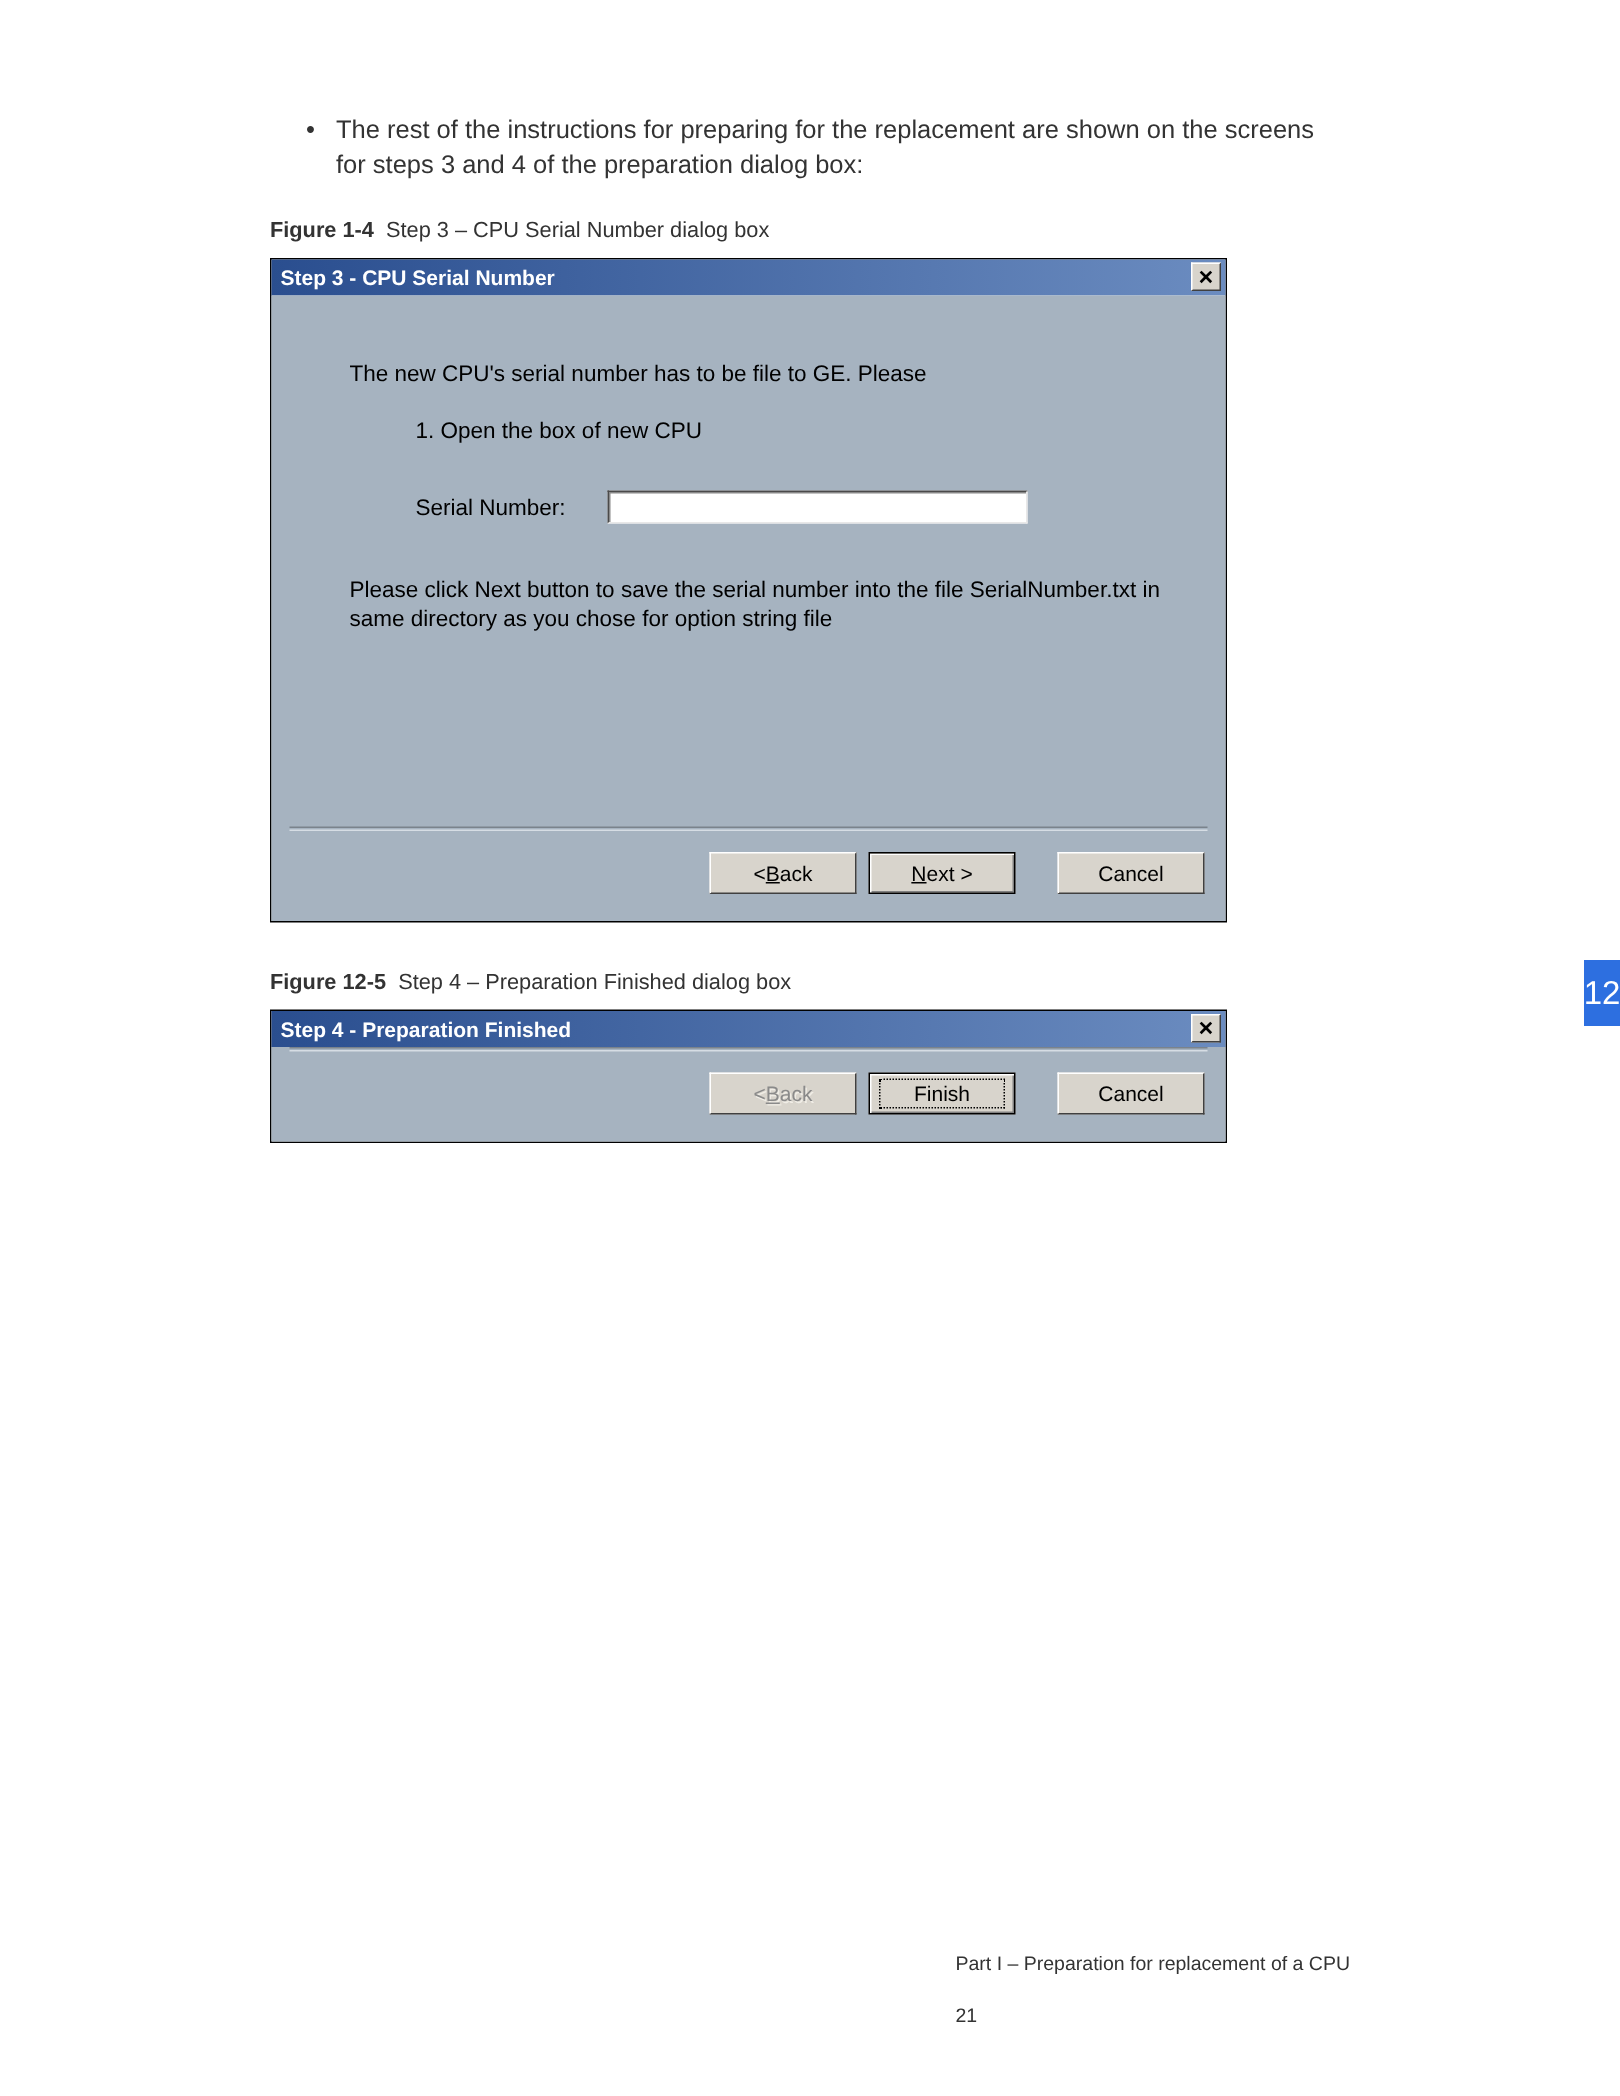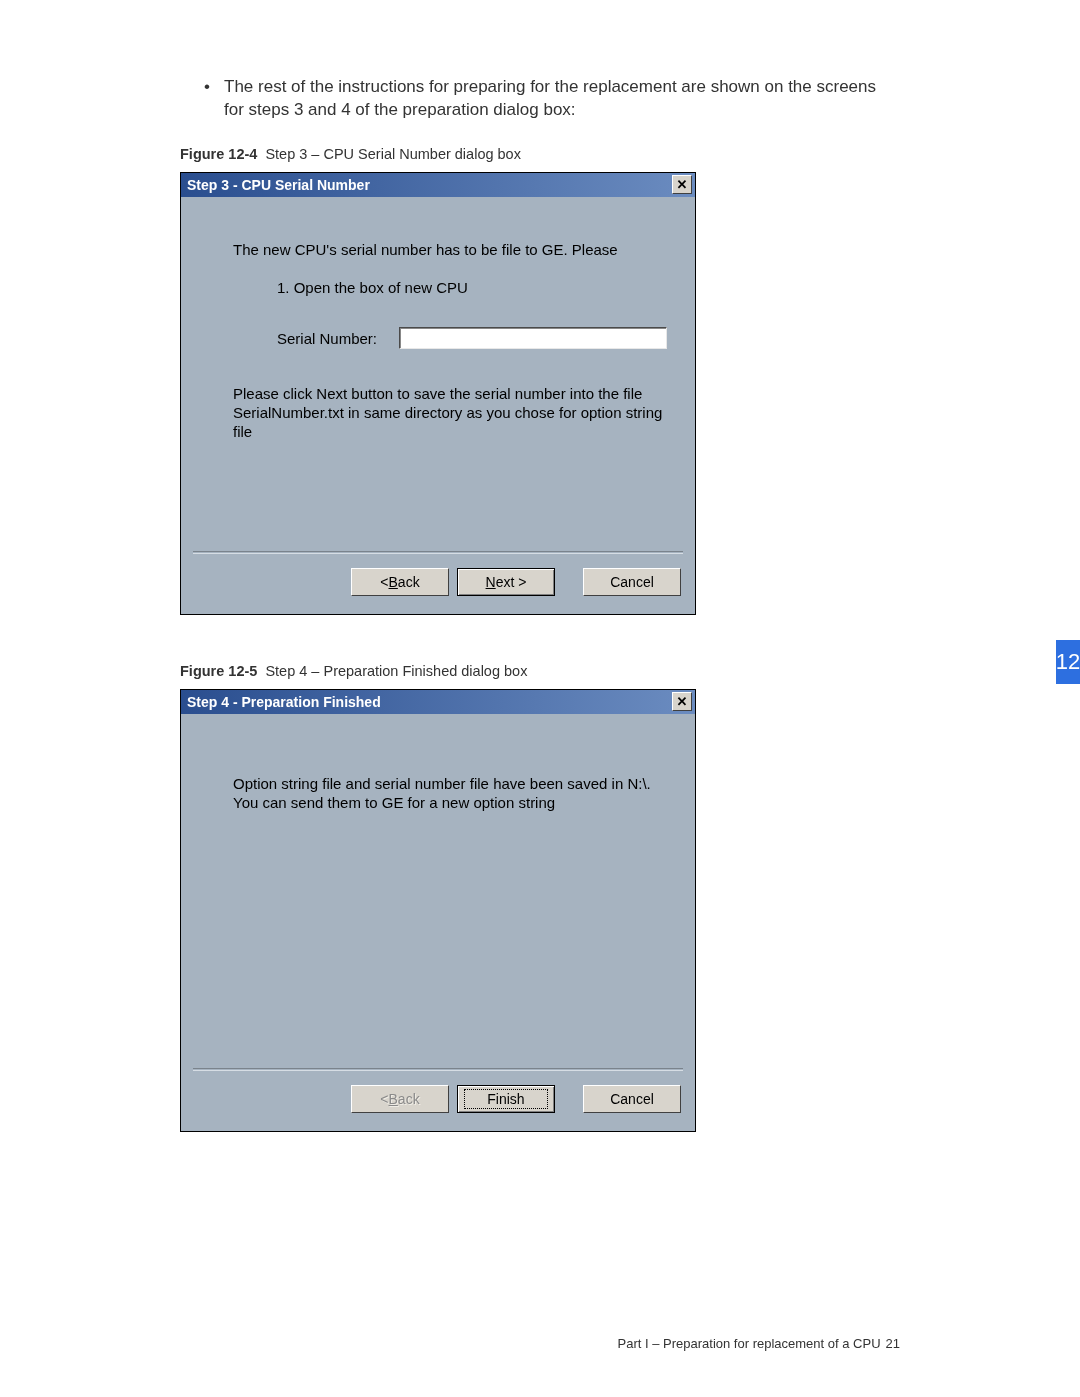--- a/index.html
+++ b/index.html
@@ -31,23 +31,23 @@
     flex: none;
   }
   .fig-caption {
     font-size: 14.5px;
     margin: 6px 0 10px 0;
     color: #333;
   }
   .fig-caption b { font-weight: bold; }
   .dialog {
     border: 1px solid #000;
-    width: 516px;
-    box-sizing: border-box;
-    margin-bottom: 48px;
+    width: 638px;
+    box-sizing: border-box;
+    margin-bottom: 32px;
   }
   .titlebar {
     display: flex;
     align-items: center;
     justify-content: space-between;
     height: 24px;
     background: linear-gradient(to right, #2a4e8f, #6b8cc0);
     color: #fff;
     font-family: Tahoma, Arial, sans-serif;
     font-size: 14px;
@@ -164,36 +164,37 @@
     font-family: Arial, sans-serif;
   }
   .footer {
     position: absolute;
     bottom: 46px;
     right: 180px;
     font-size: 13px;
     color: #333;
     display: flex;
     align-items: baseline;
-    gap: 5px;
+    gap: 20px;
+    flex-direction: column;
   }
   .footer .pn { font-size: 13px; }
 </style>
 </head>
 <body>
 
 <div class="page">
 
   <div class="bullet-row">
     <span class="dot">•</span>
     <span>The rest of the instructions for preparing for the replacement are shown on the screens for steps 3 and 4 of the preparation dialog box:</span>
   </div>
 
   <div class="fig-caption">
-    <b>Figure 12-4</b>&nbsp;&nbsp;<span>Step 3 – CPU Serial Number dialog box</span>
+    <b>Figure 1-4</b>&nbsp;&nbsp;<span>Step 3 – CPU Serial Number dialog box</span>
   </div>
 
   <div class="dialog">
     <div class="titlebar">
       <span>Step 3 - CPU Serial Number</span>
       <div class="closebtn">✕</div>
     </div>
     <div class="dlg-body">
       <div class="dlg-content tall1">
         <p>The new CPU's serial number has to be file to GE. Please</p>
@@ -228,24 +229,20 @@
   <div class="fig-caption">
     <b>Figure 12-5</b>&nbsp;&nbsp;<span>Step 4 – Preparation Finished dialog box</span>
   </div>
 
   <div class="dialog">
     <div class="titlebar">
       <span>Step 4 - Preparation Finished</span>
       <div class="closebtn">✕</div>
     </div>
     <div class="dlg-body">
-      <div class="dlg-content tall2">
-        <div style="line-height:1.3">Option string file and serial number file have been saved in N:\.</div>
-        <div style="line-height:1.3">You can send them to GE for a new option string</div>
-      </div>
       <div class="sep"></div>
       <div class="btnrow">
         <div class="winbtn disabled">
           <span>&lt; </span>
             <span class="ul">B</span>
             <span>ack</span>
         </div>
         <div class="winbtn default">
           <span class="focus-ring"></span>
           <span>Finish</span>

